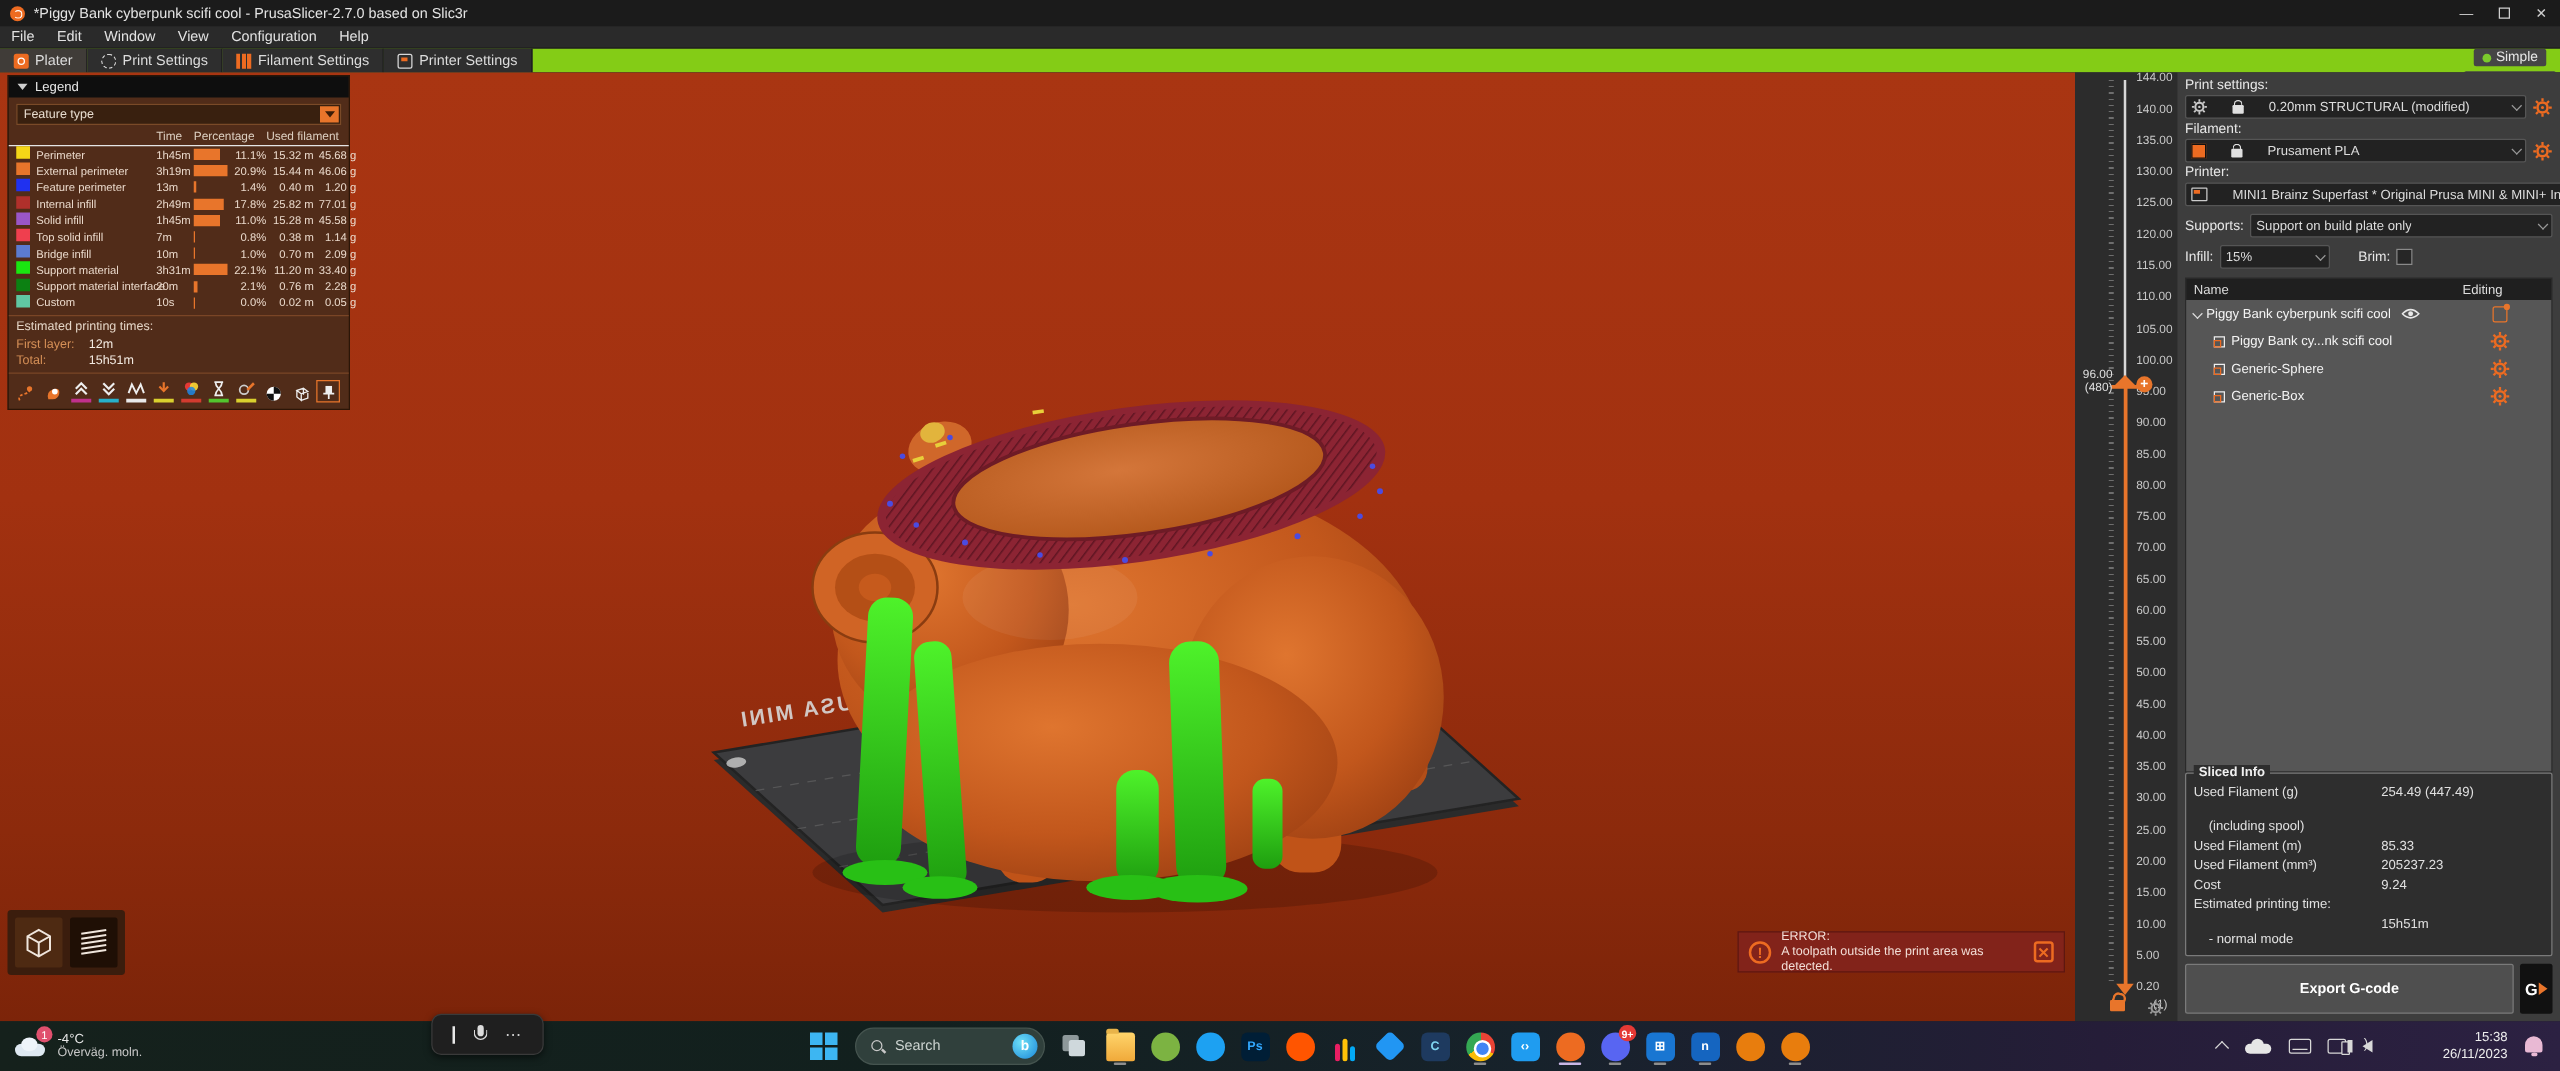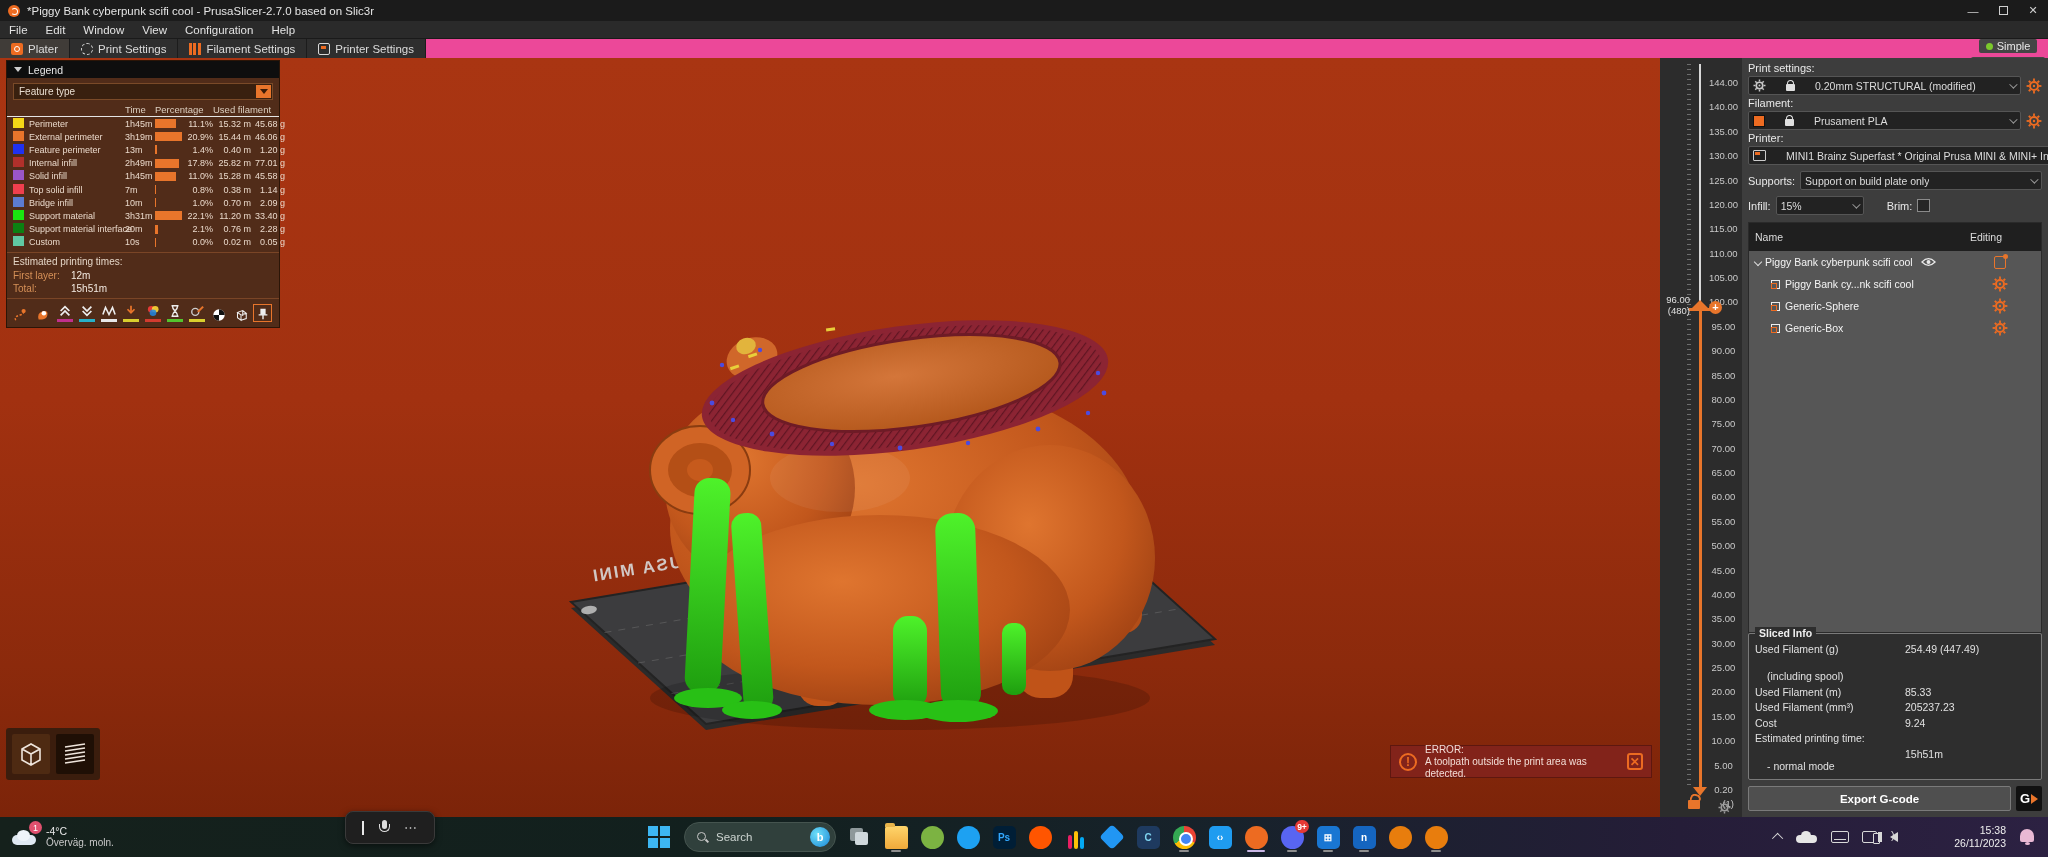--- a/index.html
+++ b/index.html
@@ -13,21 +13,21 @@
   .applogo::after { content:""; position:absolute; left:3px; top:3px; width:5px; height:5px; border-radius:50%; border:1.5px solid #fff; border-left-color:transparent; }
   .win-controls { margin-left:auto; display:flex; height:100%; }
   .win-btn { width:30px; height:100%; display:flex; align-items:center; justify-content:center; color:#cfcfcf; font-size:11px; }
   .wb-max { font-size:9px; }
 
   
   .menubar { height:18px; background:#2a2a2a; display:flex; align-items:center; color:#e2e2e2; font-size:11.5px; border-bottom:1px solid #1a1a1a; }
   .menu-item { padding:0 9px; height:100%; display:flex; align-items:center; }
 
   
-  .tabbar { height:19px; background:#ec4899; display:flex; align-items:stretch; font-size:11.5px; color:#dcdcdc;justify-content:flex-end; }
+  .tabbar { height:19px; background:#84cc16; display:flex; align-items:stretch; font-size:11.5px; color:#dcdcdc;justify-content:flex-end; }
   .tab { display:flex; align-items:center; gap:5px; padding:0 11px; background:#2e2e2e; border-right:1px solid #1c1c1c; }
   .tab.active { background:#403c38; }
   .ticon { width:12px; height:12px; display:inline-block; position:relative; }
   .ticon.plater { background:#ed6b21; border-radius:2px; }
   .ticon.plater::after { content:""; position:absolute; inset:3px; border-radius:50%; border:1.5px solid #fff; }
   .ticon.gear-dash { border:1.5px dashed #d8d8d8; border-radius:50%; }
   .ticon.fil { background:linear-gradient(90deg,#ed6b21 0 3px,transparent 3px 4.5px,#ed6b21 4.5px 7.5px,transparent 7.5px 9px,#ed6b21 9px 12px); }
   .ticon.prn { border:1.5px solid #d8d8d8; border-radius:2px; }
   .ticon.prn::after { content:""; position:absolute; left:2px; top:2px; width:5px; height:3px; background:#ed6b21; }
   .modes { margin-left:auto; display:flex; align-items:center; gap:4px; padding-right:3px;flex-direction:column; }
@@ -88,21 +88,21 @@
   .hs-max { position:absolute; right:10px; top:0; font-size:10px; color:#b5b5b5; }
   .hs-line { position:absolute; left:12px; right:14px; top:11px; height:2.5px; background:#e8752b; }
   .hs-left { position:absolute; left:24px; top:5px; width:0; height:0; border-top:7px solid transparent; border-bottom:7px solid transparent; border-right:10px solid #e8752b; }
   .hs-right { position:absolute; right:2px; top:5px; width:0; height:0; border-top:7px solid transparent; border-bottom:7px solid transparent; border-left:10px solid #e8752b; }
   .hs-min { position:absolute; left:38px; top:20px; font-size:10px; color:#9d9d9d; }
 
   
   .vstrip { position:absolute; left:1660px; top:0; width:82px; height:759px; background:#2c2c2c; }
   .vticks { position:absolute; left:27px; top:6px; bottom:30px; width:4px;
             background:repeating-linear-gradient(180deg,#8a8a8a 0 1px, transparent 1px 5px); opacity:.7; }
-  .vlabels { position:absolute; right:4px; top:0px; bottom:22px; display:flex; flex-direction:column; justify-content:space-between; align-items:center;margin-top:20px; }
+  .vlabels { position:absolute; right:4px; top:0px; bottom:22px; display:flex; flex-direction:column; justify-content:space-between; align-items:flex-start; }
   .vlabels span { font-size:9.5px; color:#c9c9c9; line-height:10px; }
   .vl-one { position:absolute; right:8px; bottom:8px; font-size:9.5px; color:#c9c9c9; }
   .vtrack-top { position:absolute; left:39px; top:6px; height:243px; width:2px; background:#d8d8d8; }
   .vtrack-bot { position:absolute; left:39px; top:249px; height:482px; width:3px; background:#e8752b; }
   .vhandle { position:absolute; left:31px; top:242px; width:0; height:0; border-left:9px solid transparent; border-right:9px solid transparent; border-bottom:9px solid #e8752b; }
   .vhandle-bar { position:absolute; left:29px; top:250px; width:22px; height:2.5px; background:#e8752b; }
   .vcur { position:absolute; left:2px; top:236px; width:28px; text-align:right; font-size:9.5px; color:#e0e0e0; line-height:11px; }
   .vplus { position:absolute; left:49px; top:243px; width:13px; height:13px; border-radius:50%; background:#e8752b; color:#fff; font-size:11px; line-height:12px; text-align:center; font-weight:bold; }
   .vdown { position:absolute; left:33px; top:729px; width:0; height:0; border-left:7px solid transparent; border-right:7px solid transparent; border-top:9px solid #e8752b; }
   .vlock { position:absolute; left:28px; top:742px; width:12px; height:9px; background:#e8752b; border-radius:1px; }
@@ -121,37 +121,37 @@
   .lock::before { content:""; position:absolute; left:1px; top:-4px; width:5px; height:5px; border:1.5px solid #e0e0e0; border-bottom:none; border-radius:4px 4px 0 0; }
   .mini-gear { width:13px; height:13px; flex:none; }
   .gear-btn { width:16px; height:16px; flex:none; }
   .prn-ic { width:13px; height:11px; border:1.5px solid #ccc; border-radius:1px; position:relative; flex:none; }
   .prn-ic::after { content:""; position:absolute; left:1px; top:1px; width:5px; height:3px; background:#ed6b21; }
   .supports-row, .infill-row { display:flex; align-items:center; gap:5px; margin-top:6px; font-size:11px; }
   .combo.small { flex:none; width:88px; }
   .brim-label { margin-left:18px; }
   .checkbox { width:13px; height:13px; background:#262626; border:1px solid #8a8a8a; }
   .objlist { margin-top:7px; flex:1; display:flex; flex-direction:column; border:1px solid #2a2a2a; }
-  .obj-head { height:28px; background:#1f1f1f; display:flex; font-size:10.5px; color:#ddd; align-items:center; }
+  .obj-head { height:17px; background:#1f1f1f; display:flex; font-size:10.5px; color:#ddd; align-items:center; }
   .obj-head .n { padding-left:6px; flex:1; }
   .obj-head .e { width:110px; text-align:center; }
   .obj-body { flex:1; background:#565656; }
   .obj-row { height:22px; display:flex; align-items:center; font-size:10.5px; color:#f4f4f4; position:relative; }
   .obj-row .caret { margin:0 4px 0 6px; width:6px; height:6px; border-right:1.5px solid #ddd; border-bottom:1.5px solid #ddd; transform:rotate(45deg); }
   .obj-row .cube { margin:0 5px 0 22px; width:9px; height:9px; border:1.2px solid #eee; position:relative; flex:none; }
   .obj-row .cube::after { content:""; position:absolute; left:-1px; bottom:-1px; width:4px; height:4px; border:1px solid #ed6b21; }
   .obj-row .eye { margin-left:8px; width:15px; height:10px; }
   .obj-row .edit-cell { position:absolute; left:196px; width:110px; display:flex; justify-content:center; }
   .edit-ic { width:12px; height:13px; border:1.5px solid #e8752b; border-radius:2px; position:relative; }
   .edit-ic::after { content:""; position:absolute; right:-3px; top:-3px; width:5px; height:5px; border-radius:50%; background:#e8752b; }
   .sliced { margin-top:auto; border:1px solid #7a7a7a; background:#2e2e2e; border-radius:2px; position:relative; padding:8px 6px 5px; }
   .sliced-title { position:absolute; top:-7px; left:6px; background:#2e2e2e; padding:0 4px; font-size:10.5px; font-weight:bold; color:#f0f0f0; }
   .sl-row { display:grid; grid-template-columns:150px 1fr; font-size:10.5px; color:#e0e0e0; line-height:15.5px; }
   .sl-row .k.ind { padding-left:12px;margin-top:12px; }
-  .export-row { display:flex; gap:5px; margin-top:6px; align-items:stretch; height:25px; }
+  .export-row { display:flex; gap:5px; margin-top:6px; align-items:stretch; height:40px; }
   .export-btn { flex:1; background:#4f4f4f; border:1px solid #7a7a7a; border-radius:2px; color:#fff; font-weight:bold; font-size:11.5px; display:flex; align-items:center; justify-content:center; }
   .gcode-btn { width:26px; background:#111; border-radius:2px; color:#fff; font-weight:bold; font-size:13px; display:flex; align-items:center; justify-content:center; gap:1px; }
   .gcode-btn i { width:0; height:0; border-top:5px solid transparent; border-bottom:5px solid transparent; border-left:7px solid #e8752b; display:inline-block; }
 
   
   .taskbar { position:absolute; left:0; top:817px; width:2048px; height:40px;
              background:linear-gradient(90deg,#15211c 0%,#12201e 35%,#17222b 60%,#251d38 82%,#2c2142 100%);
              display:flex; align-items:center; }
   .weather { display:flex; align-items:center; gap:8px; padding-left:12px; width:200px; }
   .wcloud { position:relative; width:26px; height:16px; }

